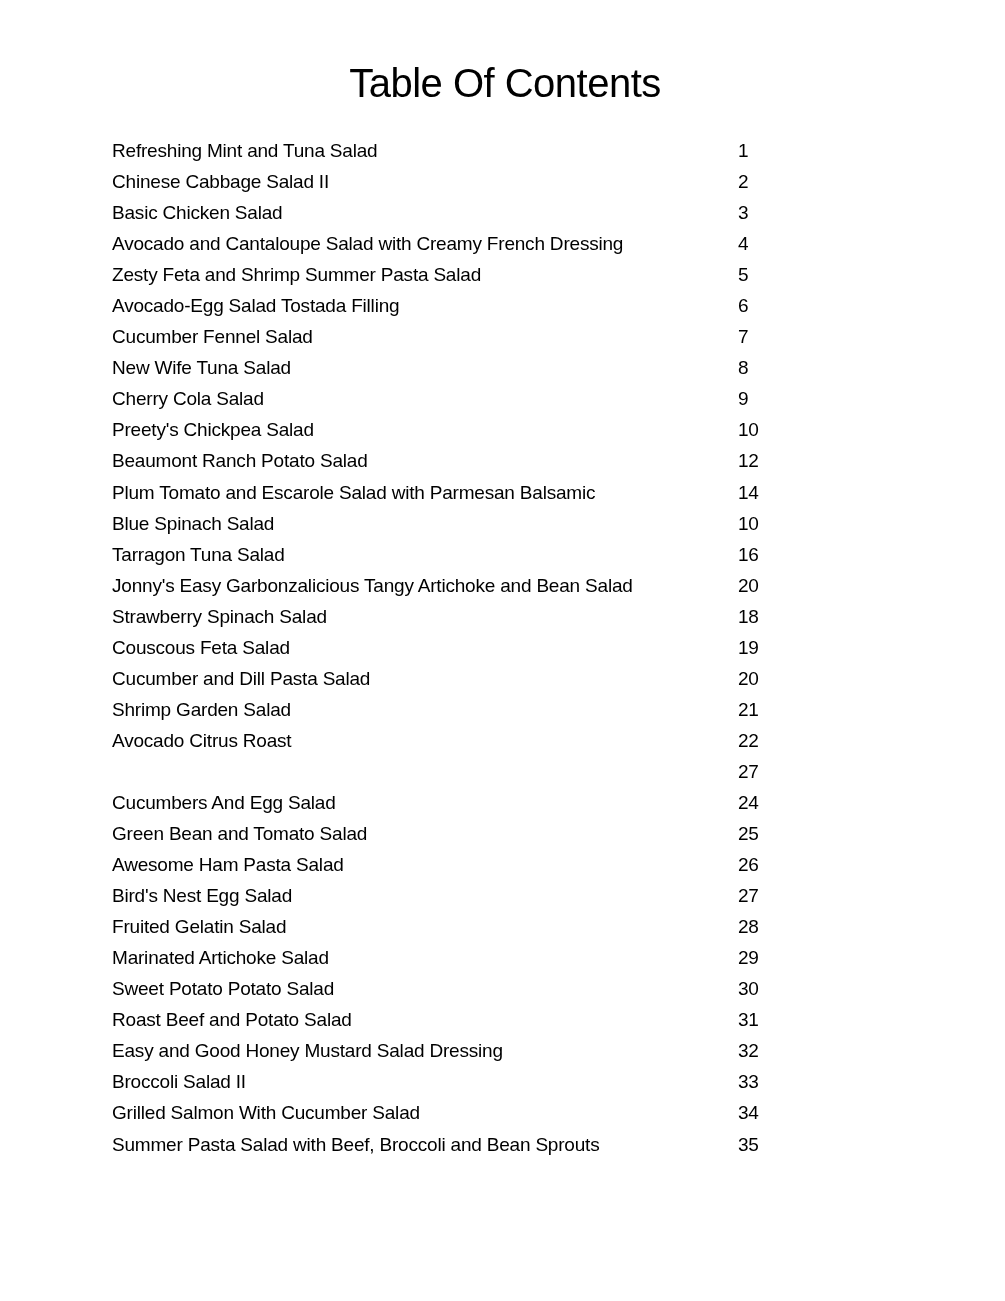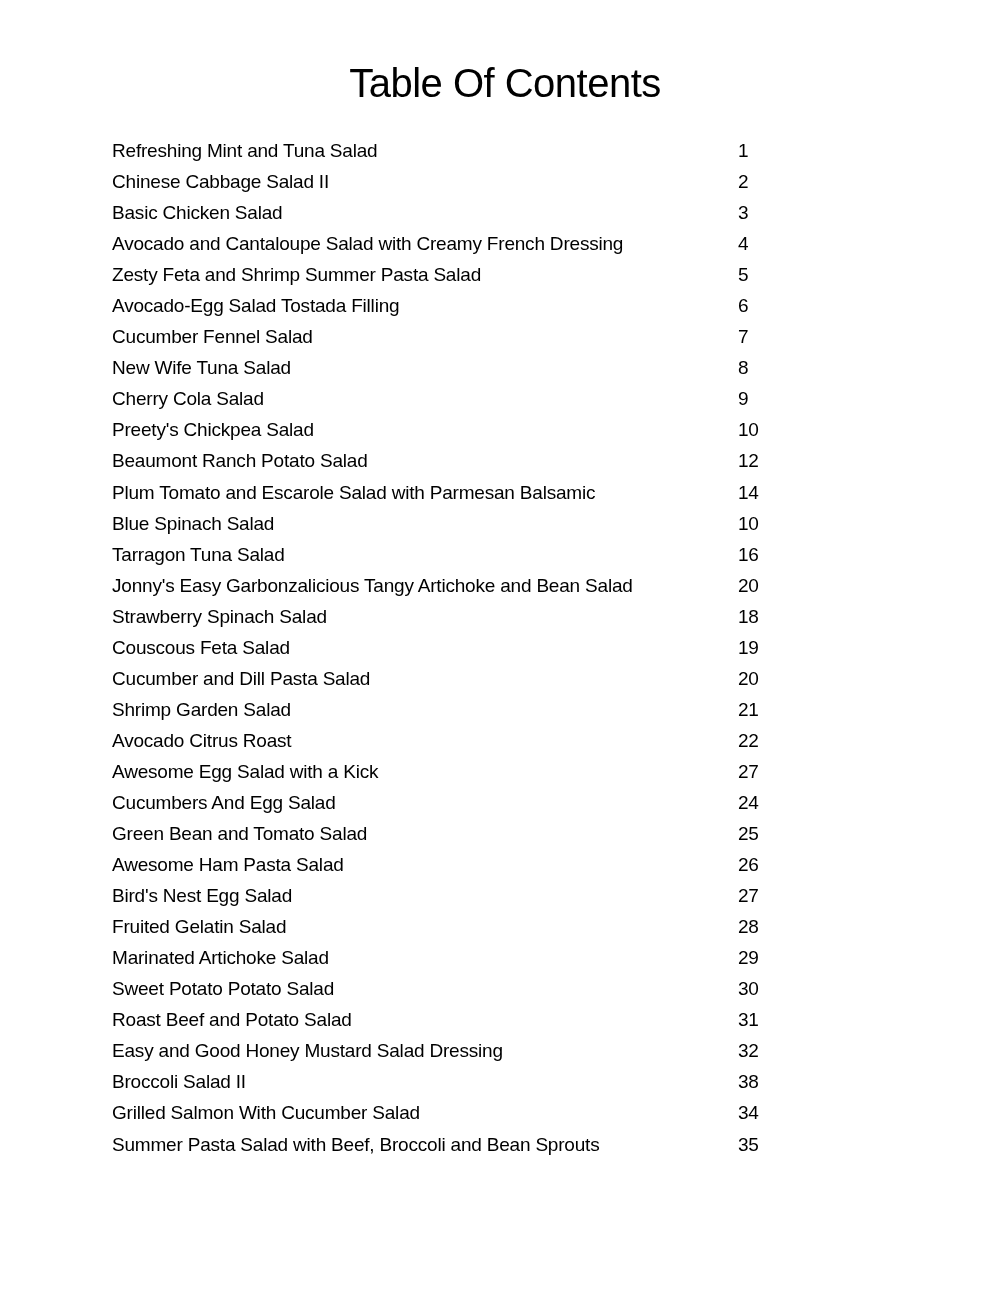--- a/index.html
+++ b/index.html
@@ -144,21 +144,20 @@
   </li>
       <li class="toc-row">
     <span class="toc-entry">Shrimp Garden Salad</span>
     <span class="toc-page">21</span>
   </li>
       <li class="toc-row">
     <span class="toc-entry">Avocado Citrus Roast</span>
     <span class="toc-page">22</span>
   </li>
       <li class="toc-row">
-    <span class="toc-entry">Awesome Egg Salad with a Kick</span>
     <span class="toc-page">27</span>
   </li>
       <li class="toc-row">
     <span class="toc-entry">Cucumbers And Egg Salad</span>
     <span class="toc-page">24</span>
   </li>
       <li class="toc-row">
     <span class="toc-entry">Green Bean and Tomato Salad</span>
     <span class="toc-page">25</span>
   </li>
@@ -185,21 +184,21 @@
       <li class="toc-row">
     <span class="toc-entry">Roast Beef and Potato Salad</span>
     <span class="toc-page">31</span>
   </li>
       <li class="toc-row">
     <span class="toc-entry">Easy and Good Honey Mustard Salad Dressing</span>
     <span class="toc-page">32</span>
   </li>
       <li class="toc-row">
     <span class="toc-entry">Broccoli Salad II</span>
-    <span class="toc-page">38</span>
+    <span class="toc-page">33</span>
   </li>
       <li class="toc-row">
     <span class="toc-entry">Grilled Salmon With Cucumber Salad</span>
     <span class="toc-page">34</span>
   </li>
       <li class="toc-row">
     <span class="toc-entry">Summer Pasta Salad with Beef, Broccoli and Bean Sprouts</span>
     <span class="toc-page">35</span>
   </li>
     </ul>

